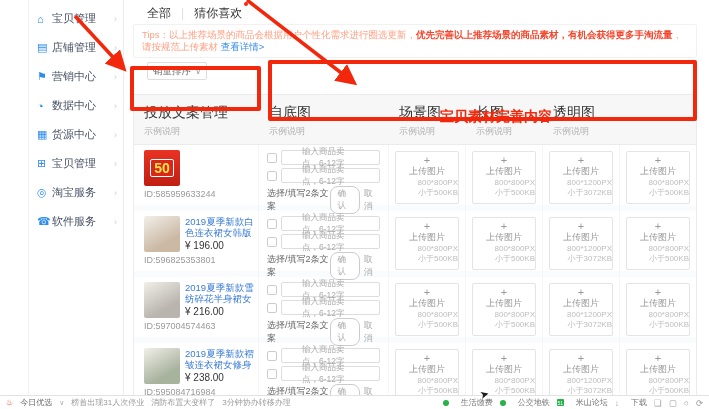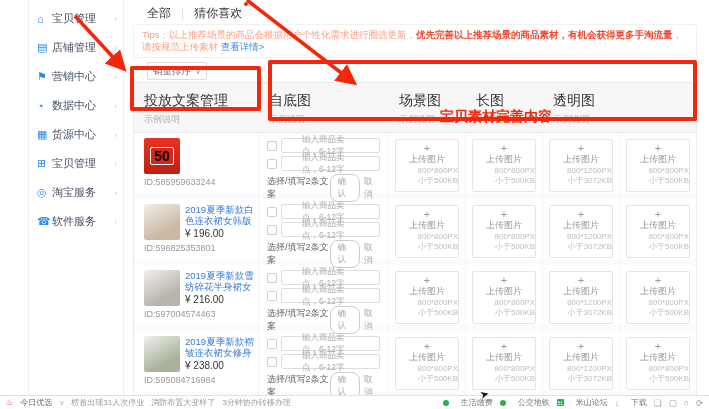--- a/index.html
+++ b/index.html
@@ -19,21 +19,21 @@
   
   .main { position:absolute; left:133px; top:0; width:564px; }
   .tabs { display:flex; align-items:center; padding:5px 0 0 14px; height:21px; font-size:12px; color:#333; }
   .tab { cursor:pointer; position:relative; }
   .tab-divider { color:#e0e0e0; margin:0 10px; }
   .red-dot { position:absolute; top:-3px; right:-6px; width:4px; height:4px; border-radius:50%; background:#f2270c; }
   .tips { margin-top:3px; border:1px solid #f1f1f1; border-radius:2px; padding:4px 8px;
     font-size:9.5px; line-height:12px; color:#ffa184; background:#fff; }
   .tips .tips-strong { color:#f5452c; font-weight:bold; }
   .tips .tips-link { color:#3a8ee6; cursor:pointer; }
-  .sort-select { margin:4px 0 0 14px; width:60px; height:18px; border:1px solid #ddd; border-radius:2px;
+  .sort-select { margin:4px 0 12px 14px; width:60px; height:18px; border:1px solid #ddd; border-radius:2px;
     display:inline-flex; align-items:center; justify-content:space-between; padding:0 5px;
     font-size:9.5px; color:#666; cursor:pointer; background:#fff; }
   .sort-select .caret { color:#999; font-size:8px; }
 
   
   .table { margin-top:2px; width:564px; height:327px; border:1px solid #ebebeb; overflow:hidden; background:#fff; }
   .grid-row { display:grid; grid-template-columns:125px 130px 77px 77px 77px 76px; }
   .thead { background:#f7f7f7; height:50px; border-bottom:1px solid #ebebeb; }
   .th { padding:9px 0 0 10px; }
   .th-label { font-size:14px; color:#333; }
@@ -43,21 +43,21 @@
   .ann-inline { color:#f2270c; font-size:14px; font-weight:bold; margin-left:2px; white-space:nowrap; }
 
   .row { height:66px; border-bottom:6px solid #fafbfc; background:#fff; }
   .cell { border-right:1px solid #f5f5f5; position:relative; }
   .cell:last-child { border-right:none; }
 
   .prod-cell { padding:5px 4px 0 10px; }
   .prod-top { display:flex; }
   .thumb { width:36px; height:36px; border-radius:2px; flex:none; margin-right:5px; position:relative; overflow:hidden; }
   .thumb.coupon { background:linear-gradient(#e93323,#c01e12); display:flex; align-items:center; justify-content:center; }
-  .coupon-num { color:#000000; font-weight:bold; font-size:14px; background:#d7261a; border:1px solid #fff;
+  .coupon-num { color:#fde047; font-weight:bold; font-size:14px; background:#d7261a; border:1px solid #fff;
     border-radius:2px; padding:0 3px; line-height:16px; }
   .prod-info { min-width:0; }
   .prod-title { font-size:9.5px; line-height:11px; color:#3a7bd5; max-height:22px; overflow:hidden; cursor:pointer; }
   .prod-price { font-size:10px; color:#333; margin-top:2px; }
   .prod-id { font-size:9px; color:#999; margin-top:3px; }
 
   .copy-cell { padding:5px 8px 0 8px; }
   .copy-line { display:flex; align-items:center; margin-bottom:3px; }
   .chk { width:10px; height:10px; border:1px solid #ccc; border-radius:2px; background:#fff; margin-right:4px; flex:none; cursor:pointer; }
   .copy-input { flex:1; height:15px; border:1px solid #ddd; border-radius:2px; font-size:8.5px; color:#aaa;

